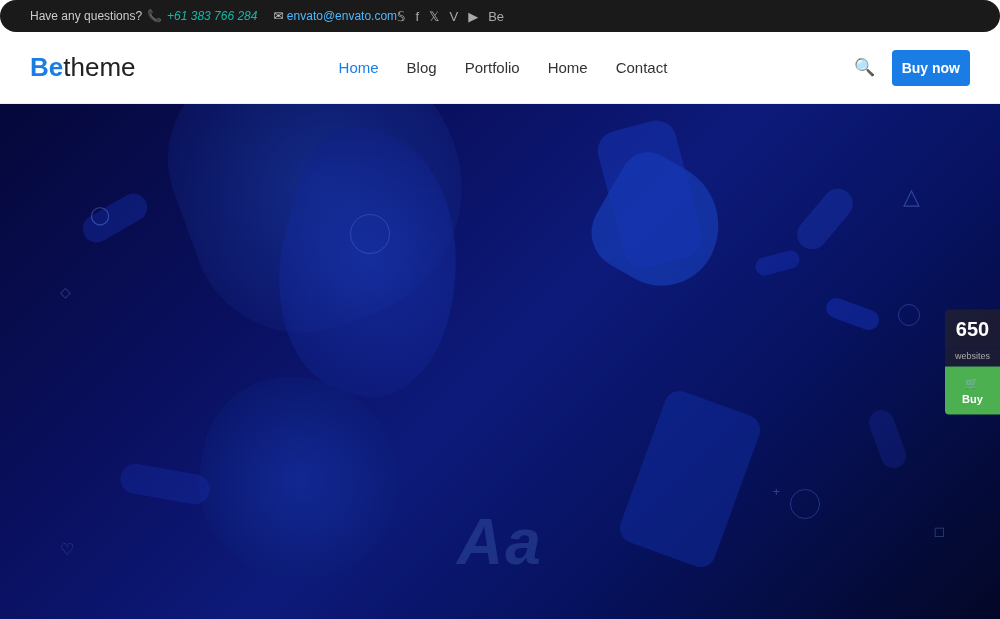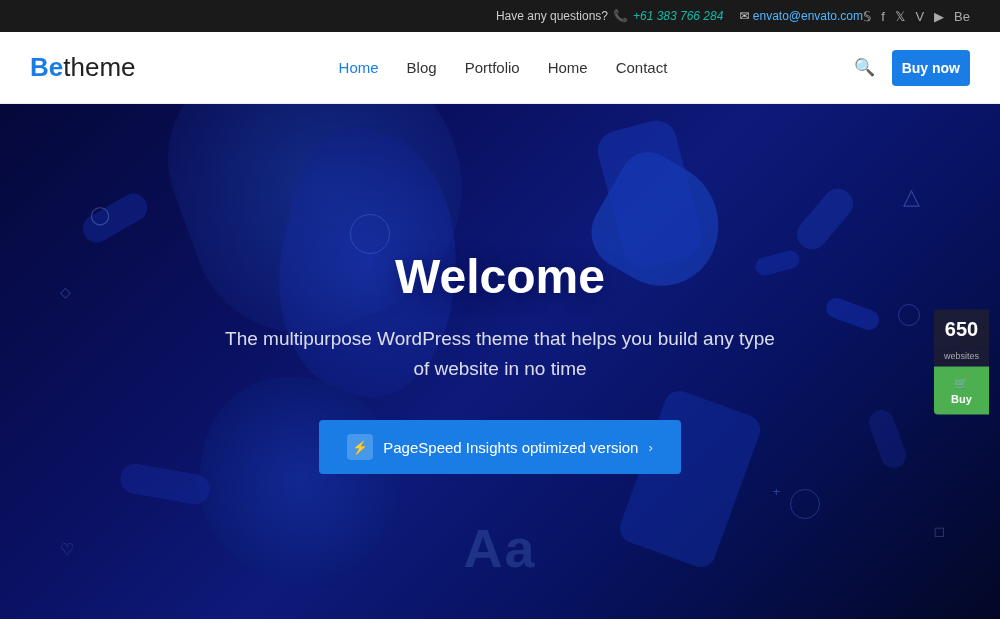--- a/index.html
+++ b/index.html
@@ -6,22 +6,23 @@
     body { font-family: 'Segoe UI', Arial, sans-serif; width: 1000px; height: 619px; overflow: hidden; }
 
     
     .top-bar {
       background: #1a1a1a;
       color: #ccc;
       font-size: 12px;
       padding: 16px 30px;
       display: flex;
       align-items: center;
-      justify-content: flex-end;
+      justify-content: flex-start;
       height: 32px;
+      border-radius: 16px;
     }
     .top-bar-left {
       display: flex;
       align-items: center;
       gap: 16px;
     }
     .top-bar-left .phone { display: flex; align-items: center; gap: 5px; }
     .top-bar-left .email a { color: #4db8ff; text-decoration: none; }
     .top-bar-right {
       display: flex;
@@ -198,21 +199,22 @@
     .fs-5 { bottom: 60px; left: 60px; font-size: 16px; }
     .fs-6 { bottom: 120px; right: 220px; font-size: 13px; }
 
     
     .aa-text {
       position: absolute;
       bottom: 40px;
       left: 50%;
       transform: translateX(-50%);
       color: rgba(80, 120, 200, 0.3);
-      font-size: 54px;
+      font-size: 64px;
+      font-style: italic;
       font-weight: 700;
       letter-spacing: 2px;
       pointer-events: none;
     }
 
     
     .hero-content {
       position: relative;
       z-index: 5;
       text-align: center;
@@ -257,21 +259,21 @@
       display: flex;
       align-items: center;
       justify-content: center;
       font-size: 13px;
     }
     .hero-btn .chevron { font-size: 13px; opacity: 0.8; }
 
     
     .side-panel {
       position: absolute;
-      right: 11px;
+      right: 0;
       top: 50%;
       transform: translateY(-50%);
       z-index: 10;
     }
     .side-count {
       background: rgba(30,30,50,0.9);
       color: #fff;
       padding: 8px 10px;
       font-size: 20px;
       font-weight: 700;
@@ -365,29 +367,20 @@
     <div class="circle-outline co-3"></div>
     <span class="float-symbol fs-1">◯</span>
     <span class="float-symbol fs-2">◇</span>
     <span class="float-symbol fs-3">◻</span>
     <span class="float-symbol fs-4">△</span>
     <span class="float-symbol fs-5">♡</span>
     <span class="float-symbol fs-6">+</span>
     <span class="aa-text">Aa</span>
   </div>
 
-  <div class="hero-content">
-    <h1 class="hero-title">Welcome</h1>
-    <p class="hero-subtitle">The multipurpose WordPress theme that helps you build any type of website in no time</p>
-    <button class="hero-btn">
-      <span class="btn-icon">⚡</span>
-      <span>PageSpeed Insights optimized version</span>
-      <span class="chevron">›</span>
-    </button>
-  </div>
 
   <div class="side-panel">
     <div class="side-count">650</div>
     <div class="side-count-label">websites</div>
     <div class="side-buy">
       <span>🛒</span>
       <span>Buy</span>
     </div>
   </div>
 </section>

